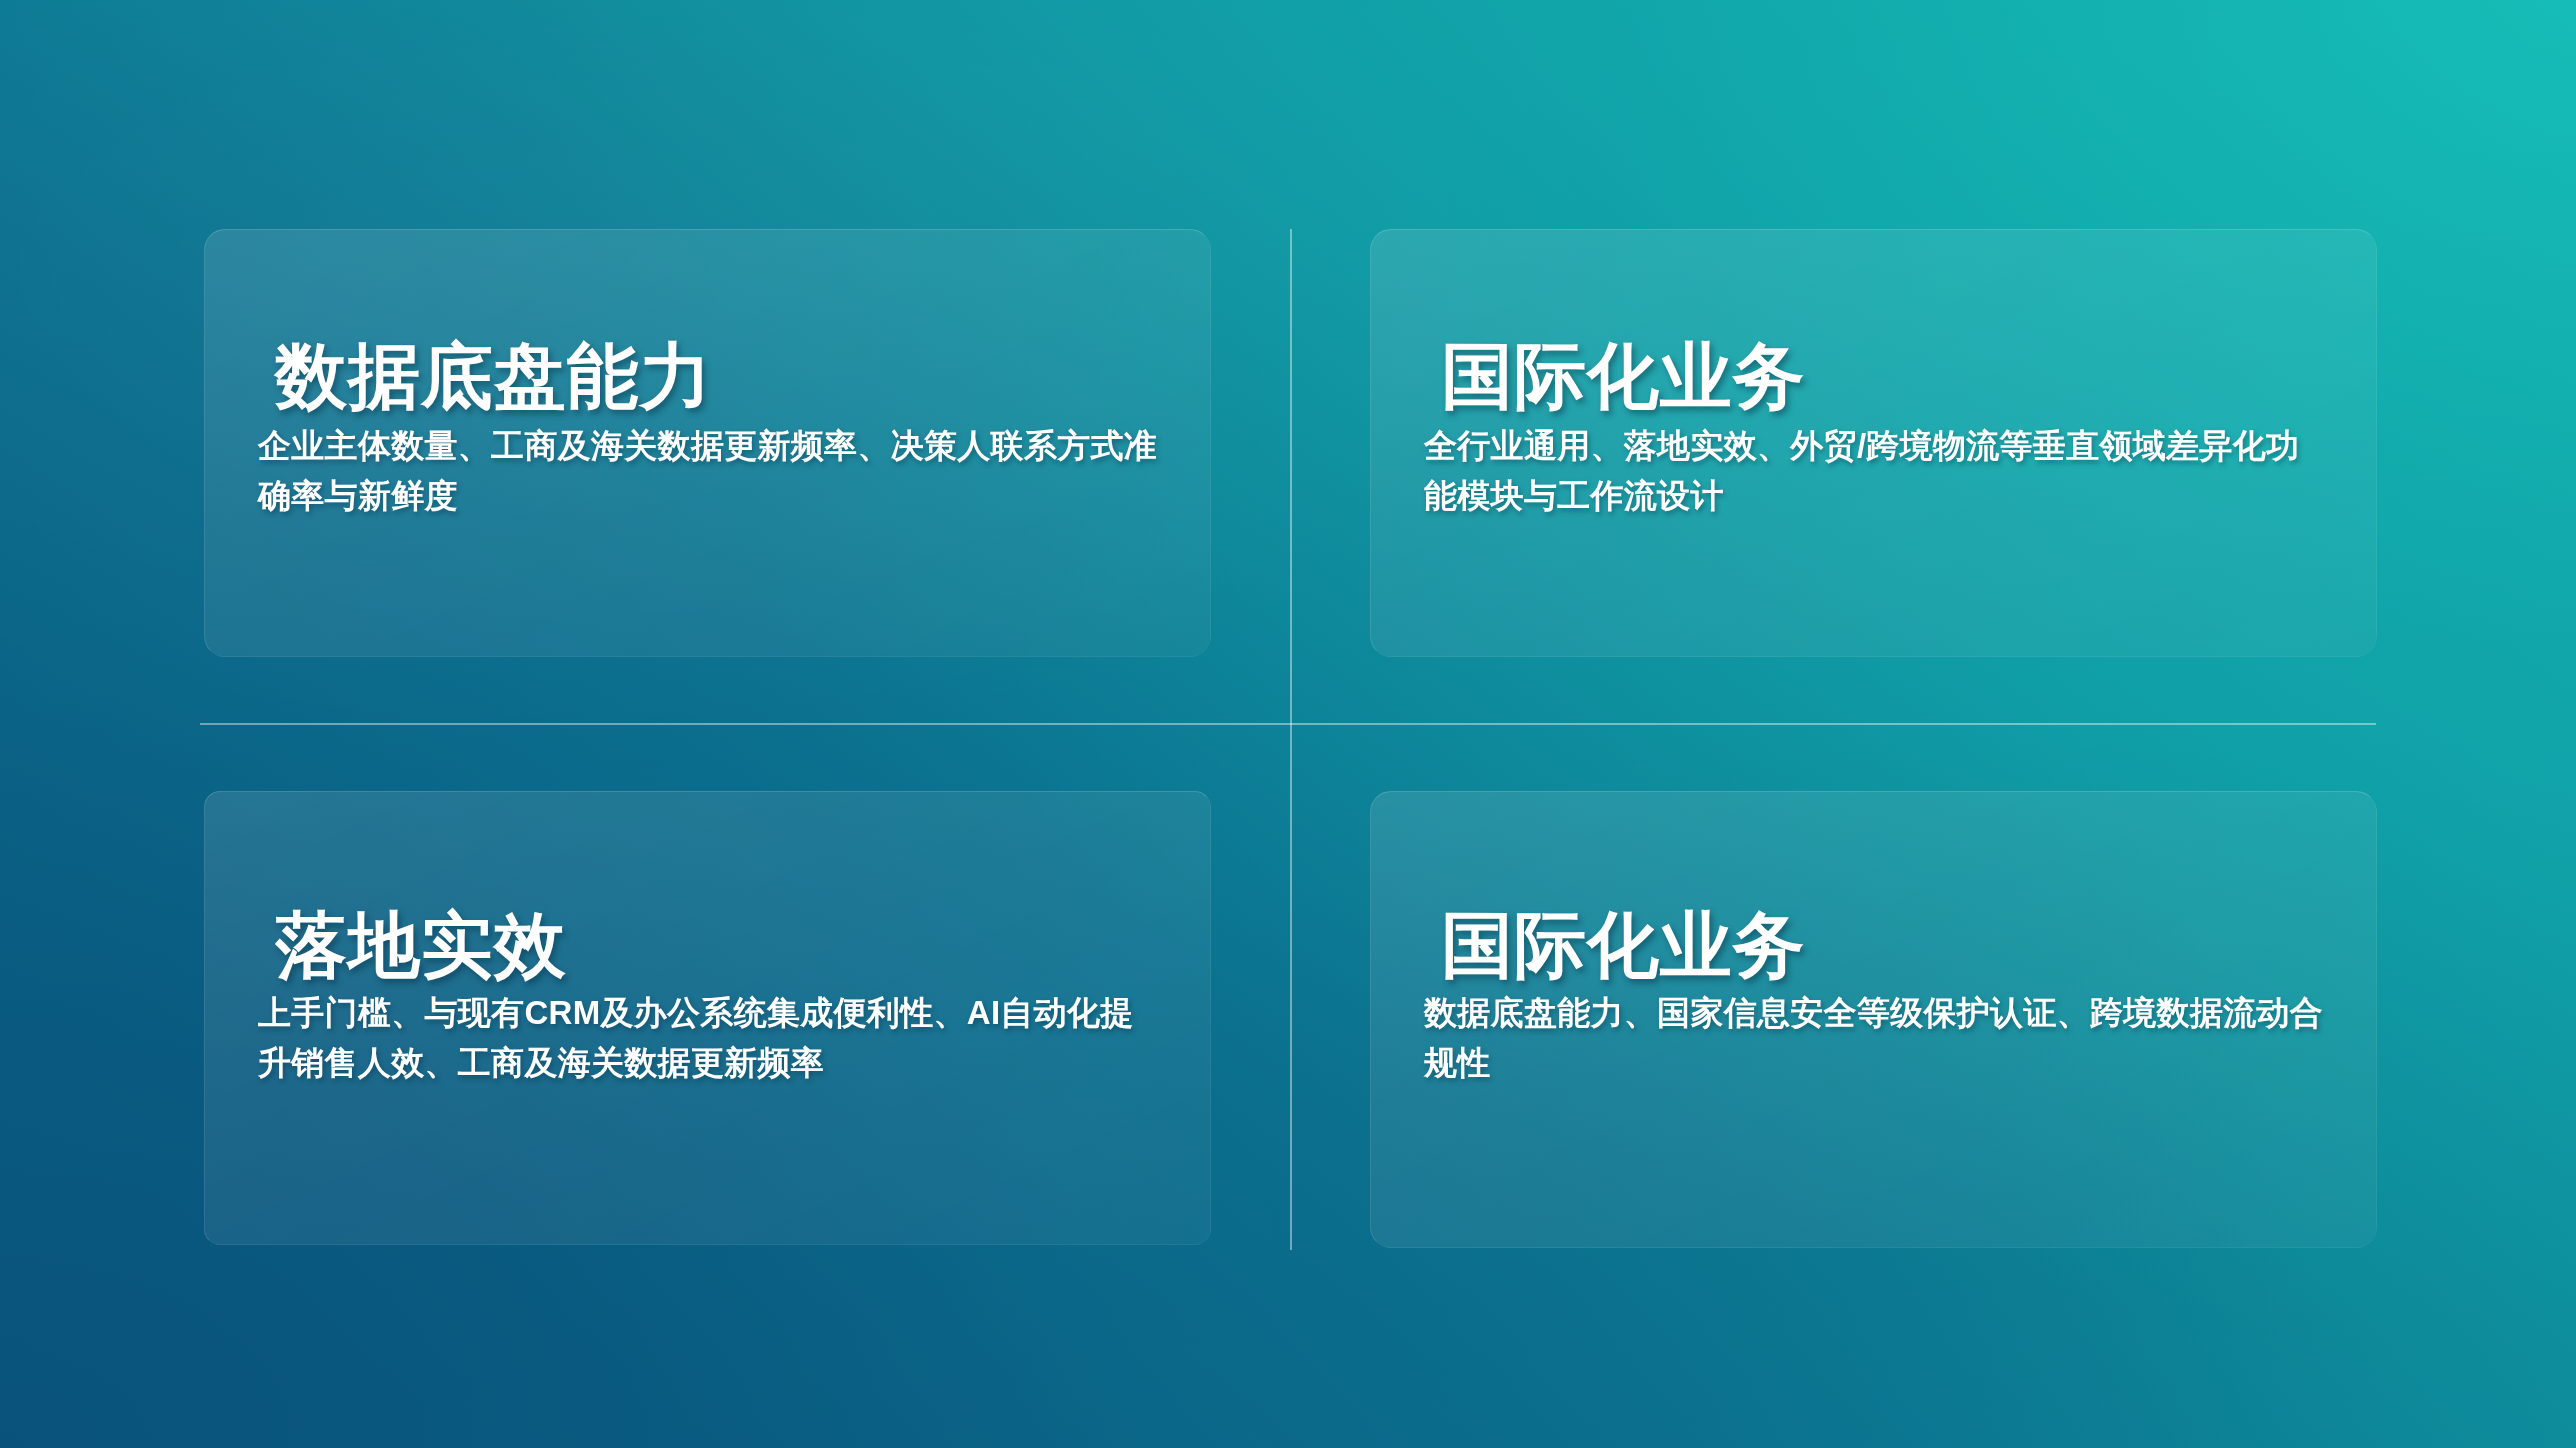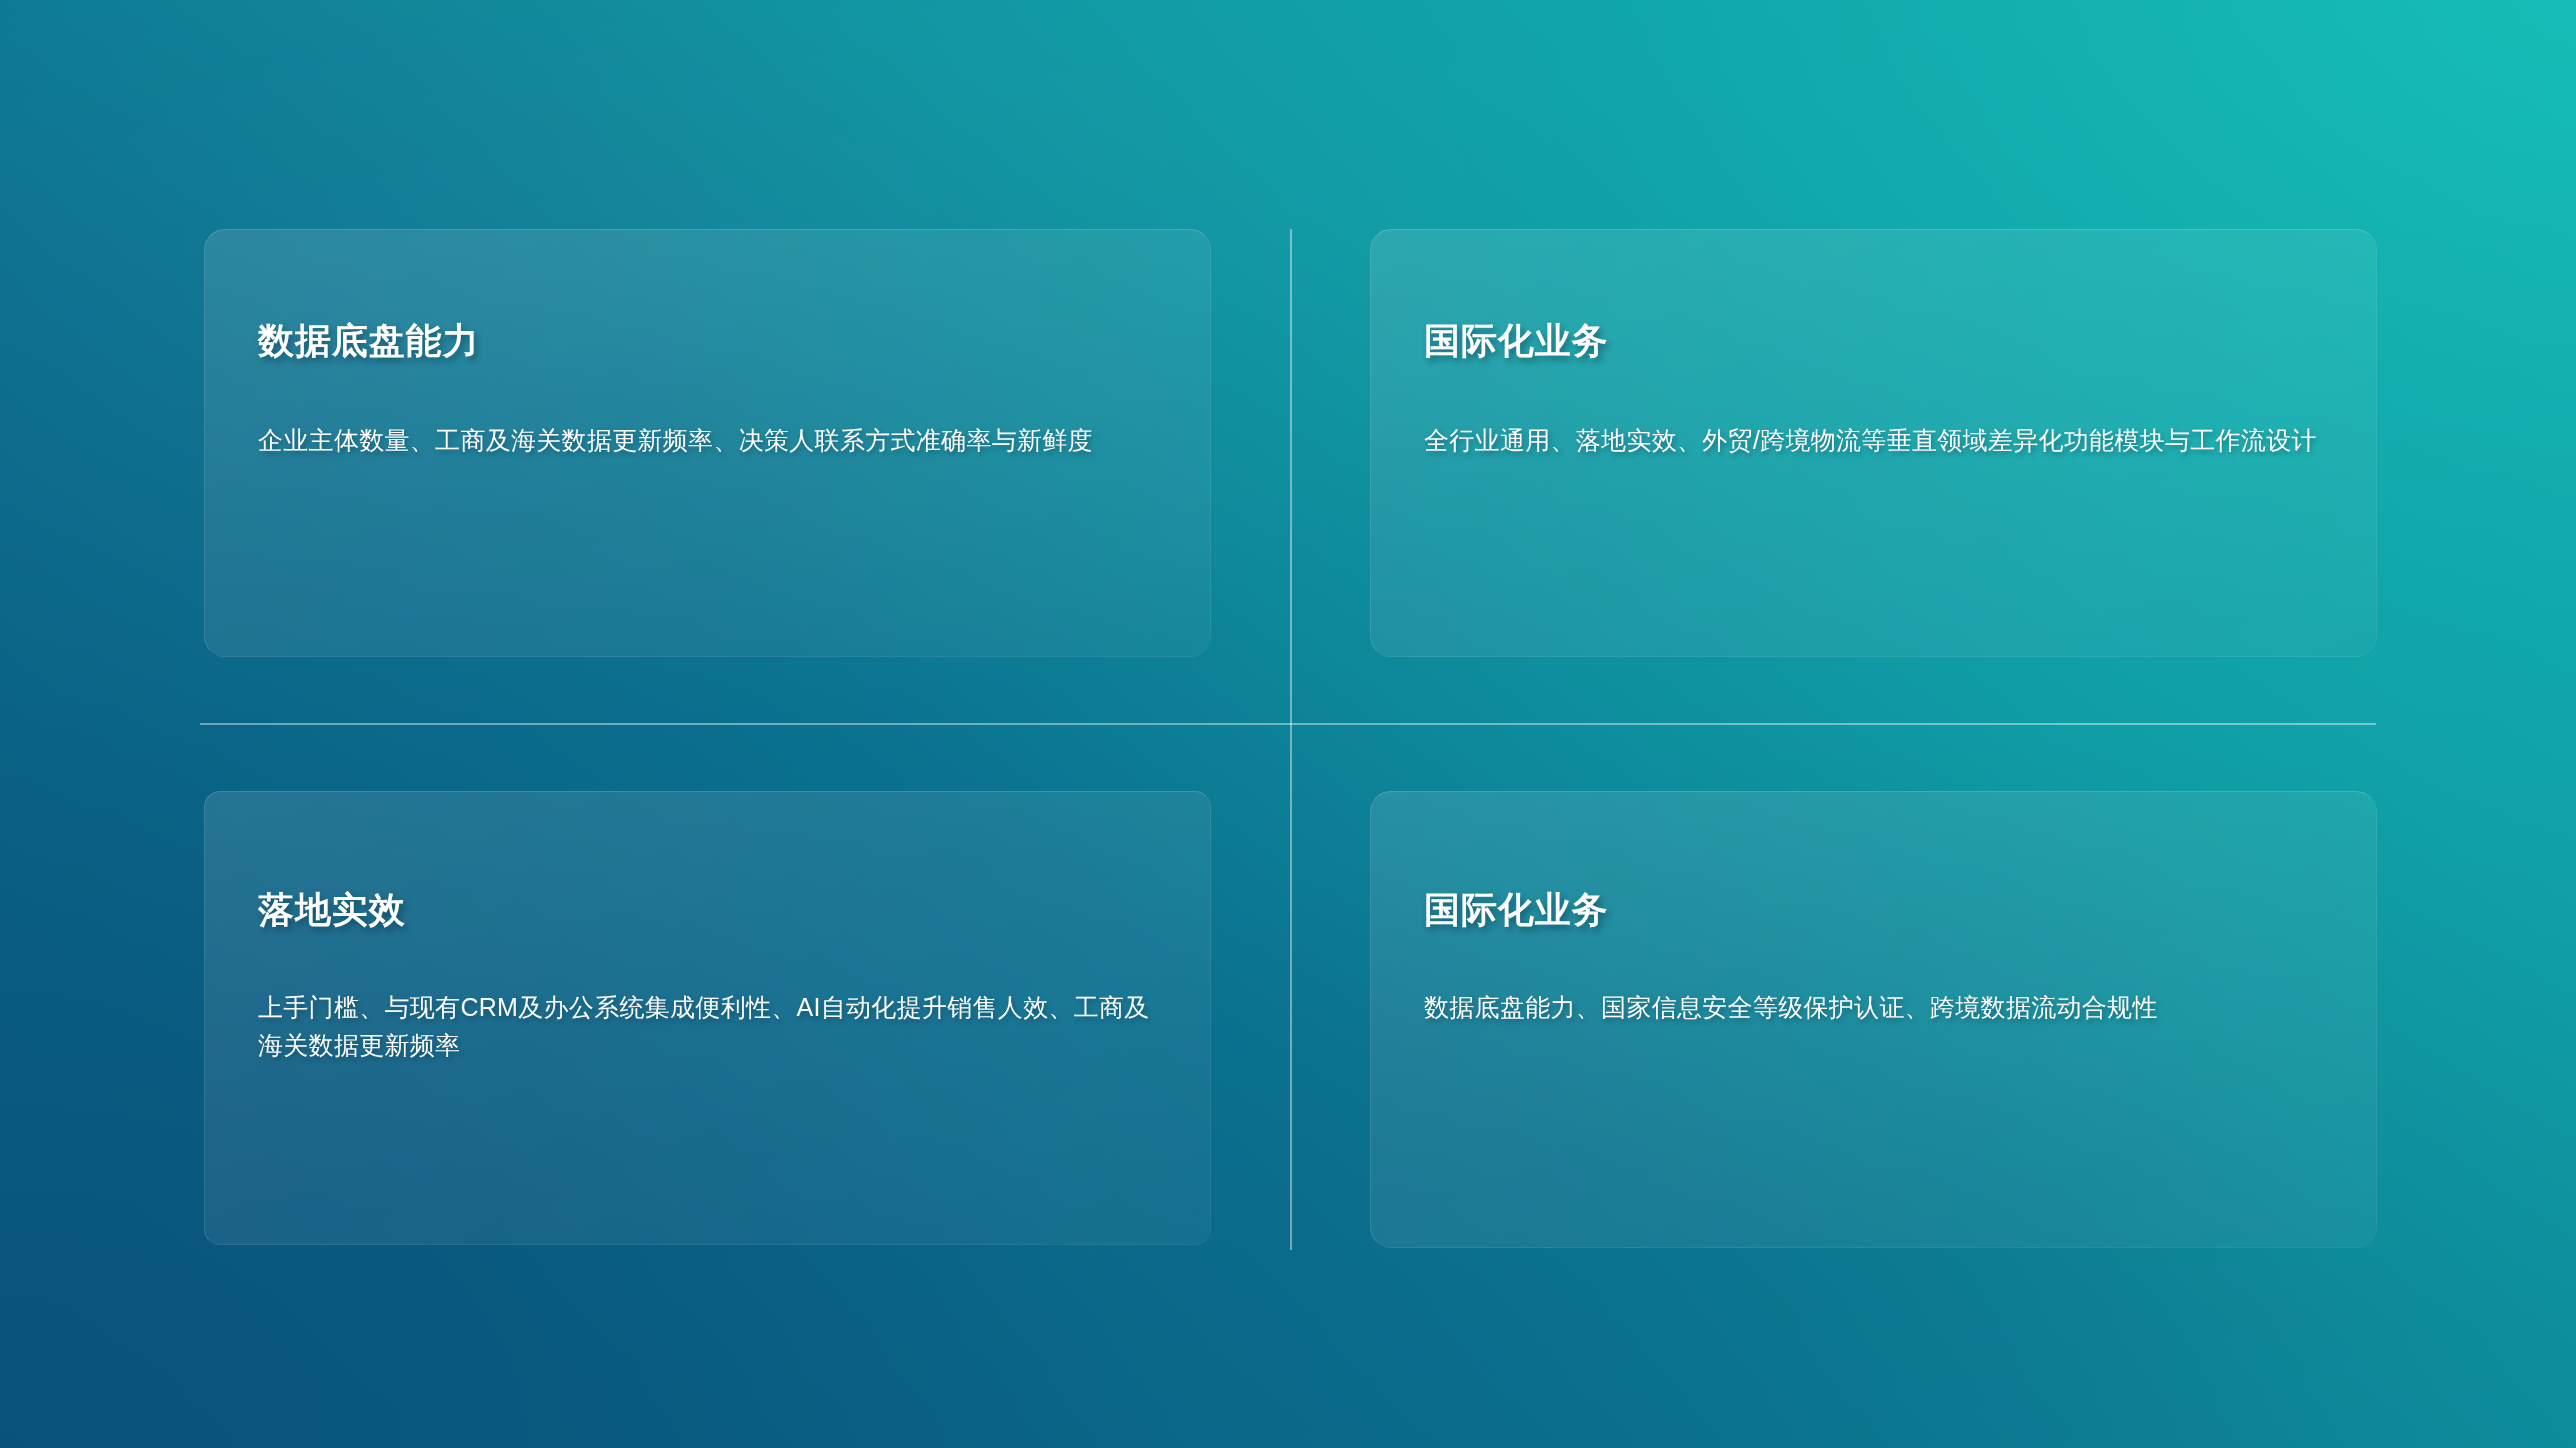--- a/index.html
+++ b/index.html
@@ -86,38 +86,38 @@
   }
 
   .card-r1c1 { left: 204px;  top: 229px;  width: 1007px; height: 428px; }
   .card-r1c2 { left: 1370px; top: 229px;  width: 1007px; height: 428px; }
   .card-r2c1 { left: 204px;  top: 791px;  width: 1007px; height: 454px; border-radius: 16px; }
   .card-r2c2 { left: 1370px; top: 791px;  width: 1007px; height: 457px; }
 
   .card-title {
     position: absolute;
     left: 53px;
-    margin: 0;
+    margin: 17px;
     color: #ffffff;
-    font-size: 36px;
+    font-size: 72px;
     font-weight: 700;
     letter-spacing: 0.9px;
     line-height: 1.05;
     white-space: nowrap;
     text-shadow: 2.8px 3.8px 6.6px rgba(0,40,60,0.45);
   }
 
   .card-desc {
     position: absolute;
     left: 53px;
     right: 45px;
     margin: 0;
     color: #ffffff;
-    font-size: 25px;
-    font-weight: 400;
+    font-size: 33px;
+    font-weight: 700;
     line-height: 1.52;
     letter-spacing: 0.3px;
     text-shadow: 1.9px 2.8px 5.7px rgba(0,40,60,0.40);
   }
 
   
   .card-r1c1 .card-title { top: 92px; }
   .card-r1c1 .card-desc  { top: 191px; }
 
   .card-r1c2 .card-title { top: 92px; }

